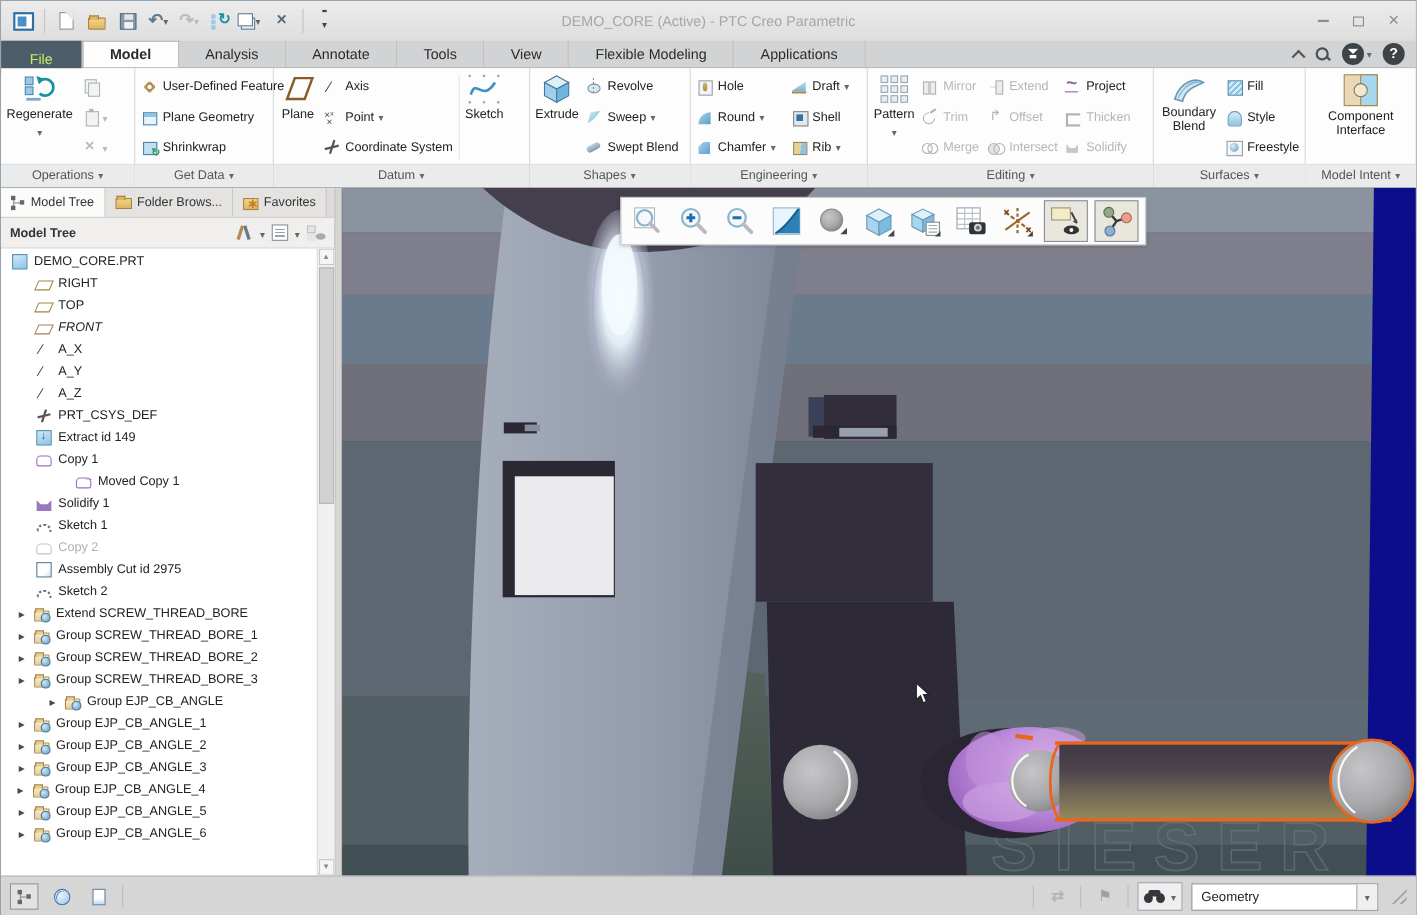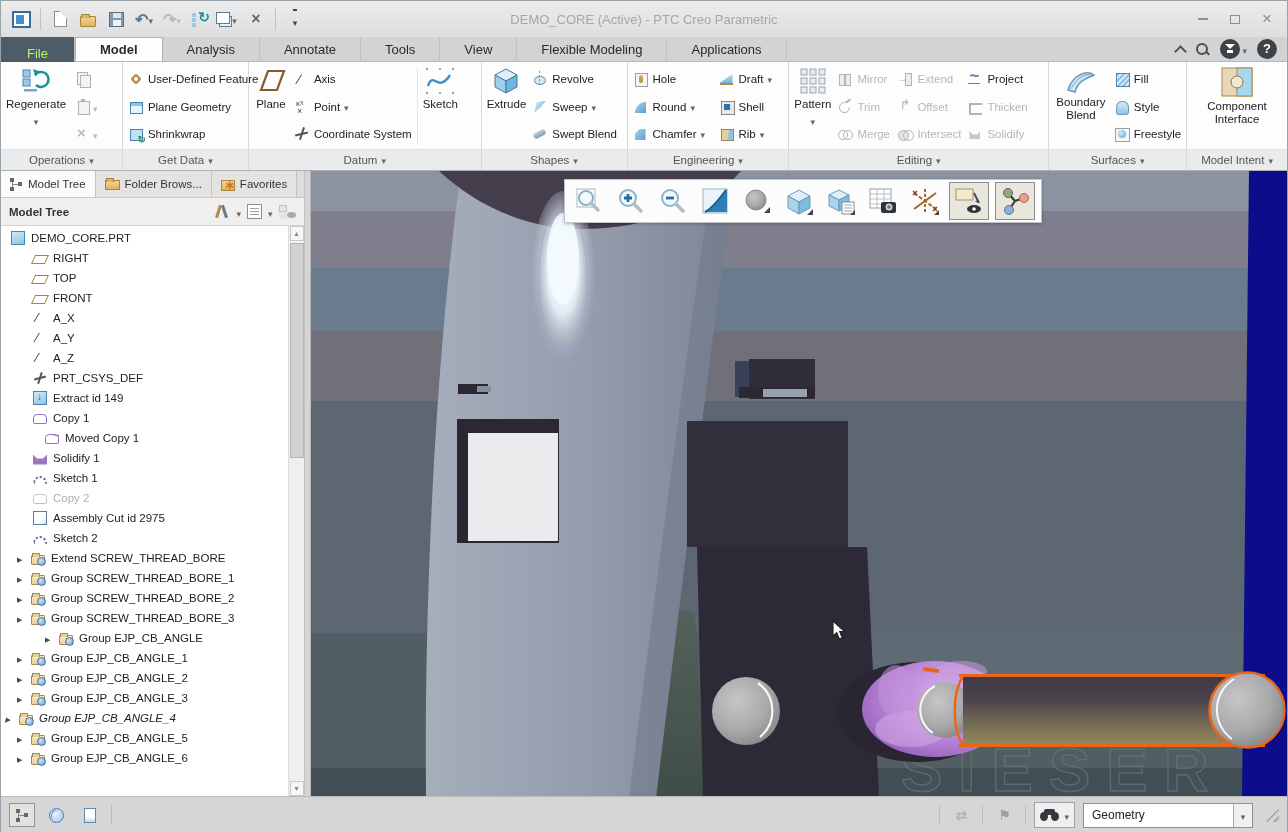--- a/index.html
+++ b/index.html
@@ -589,21 +589,21 @@
               <span class="tlabel">DEMO_CORE.PRT</span>
             </div>
             <div class="trow" style="padding-left: 32px;">
               <span class="ti ti-datum-plane"></span>
               <span class="tlabel">RIGHT</span>
             </div>
             <div class="trow" style="padding-left: 32px;">
               <span class="ti ti-datum-plane"></span>
               <span class="tlabel">TOP</span>
             </div>
-            <div class="trow" style="padding-left: 32px;">
+            <div class="trow" style="padding-left: 32px; font-style: italic;">
               <span class="ti ti-datum-plane"></span>
               <span class="tlabel">FRONT</span>
             </div>
             <div class="trow" style="padding-left: 32px;">
               <span class="ti ti-datum-axis"></span>
               <span class="tlabel">A_X</span>
             </div>
             <div class="trow" style="padding-left: 32px;">
               <span class="ti ti-datum-axis"></span>
               <span class="tlabel">A_Y</span>
@@ -617,21 +617,21 @@
               <span class="tlabel">PRT_CSYS_DEF</span>
             </div>
             <div class="trow" style="padding-left: 32px;">
               <span class="ti ti-extract"></span>
               <span class="tlabel">Extract id 149</span>
             </div>
             <div class="trow" style="padding-left: 32px;">
               <span class="ti ti-copy"></span>
               <span class="tlabel">Copy 1</span>
             </div>
-            <div class="trow" style="padding-left: 44px;">
+            <div class="trow" style="padding-left: 44px; margin-left: 24px;">
               <span class="ti ti-moved-copy"></span>
               <span class="tlabel">Moved Copy 1</span>
             </div>
             <div class="trow" style="padding-left: 32px;">
               <span class="ti ti-solidify"></span>
               <span class="tlabel">Solidify 1</span>
             </div>
             <div class="trow" style="padding-left: 32px;">
               <span class="ti ti-sketch"></span>
               <span class="tlabel">Sketch 1</span>
@@ -681,21 +681,21 @@
             <div class="trow" style="padding-left: 16px;">
               <span class="arrow"></span>
               <span class="ti ti-group"></span>
               <span class="tlabel">Group EJP_CB_ANGLE_2</span>
             </div>
             <div class="trow" style="padding-left: 16px;">
               <span class="arrow"></span>
               <span class="ti ti-group"></span>
               <span class="tlabel">Group EJP_CB_ANGLE_3</span>
             </div>
-            <div class="trow" style="padding-left: 4px; font-style: italic;">
+            <div class="trow" style="padding-left: 15px;">
               <span class="arrow"></span>
               <span class="ti ti-group"></span>
               <span class="tlabel">Group EJP_CB_ANGLE_4</span>
             </div>
             <div class="trow" style="padding-left: 16px;">
               <span class="arrow"></span>
               <span class="ti ti-group"></span>
               <span class="tlabel">Group EJP_CB_ANGLE_5</span>
             </div>
             <div class="trow" style="padding-left: 16px;">

